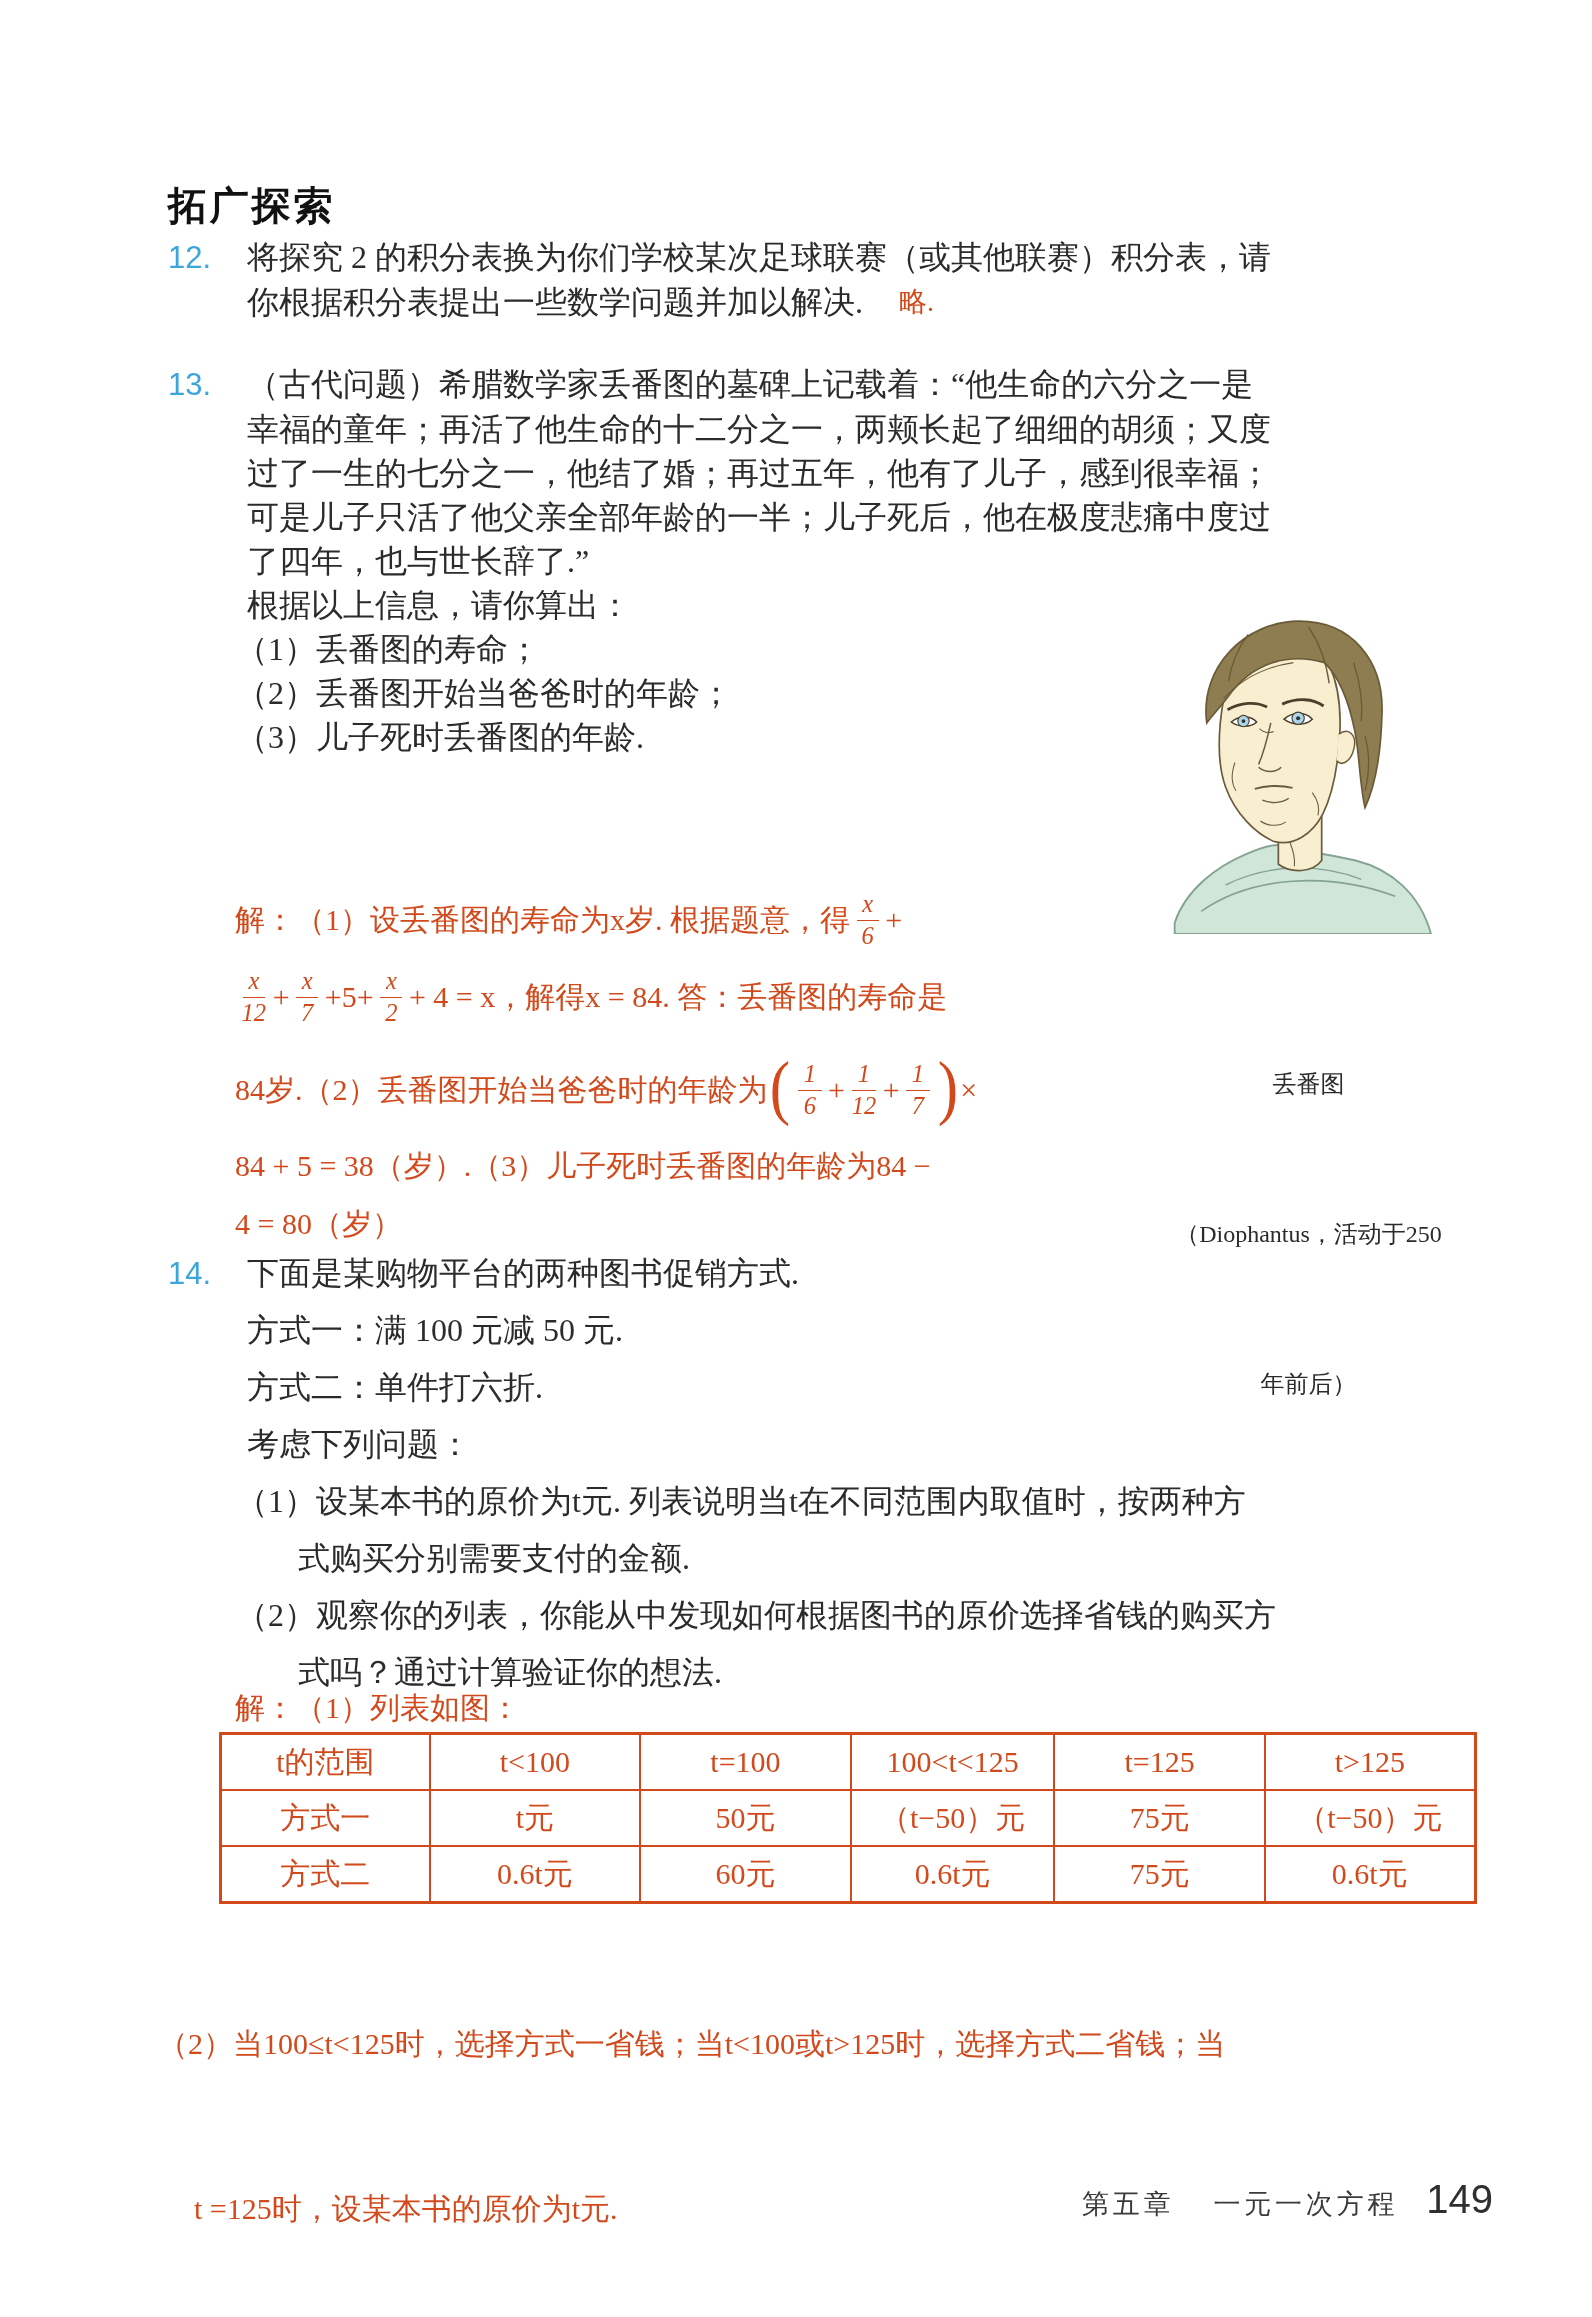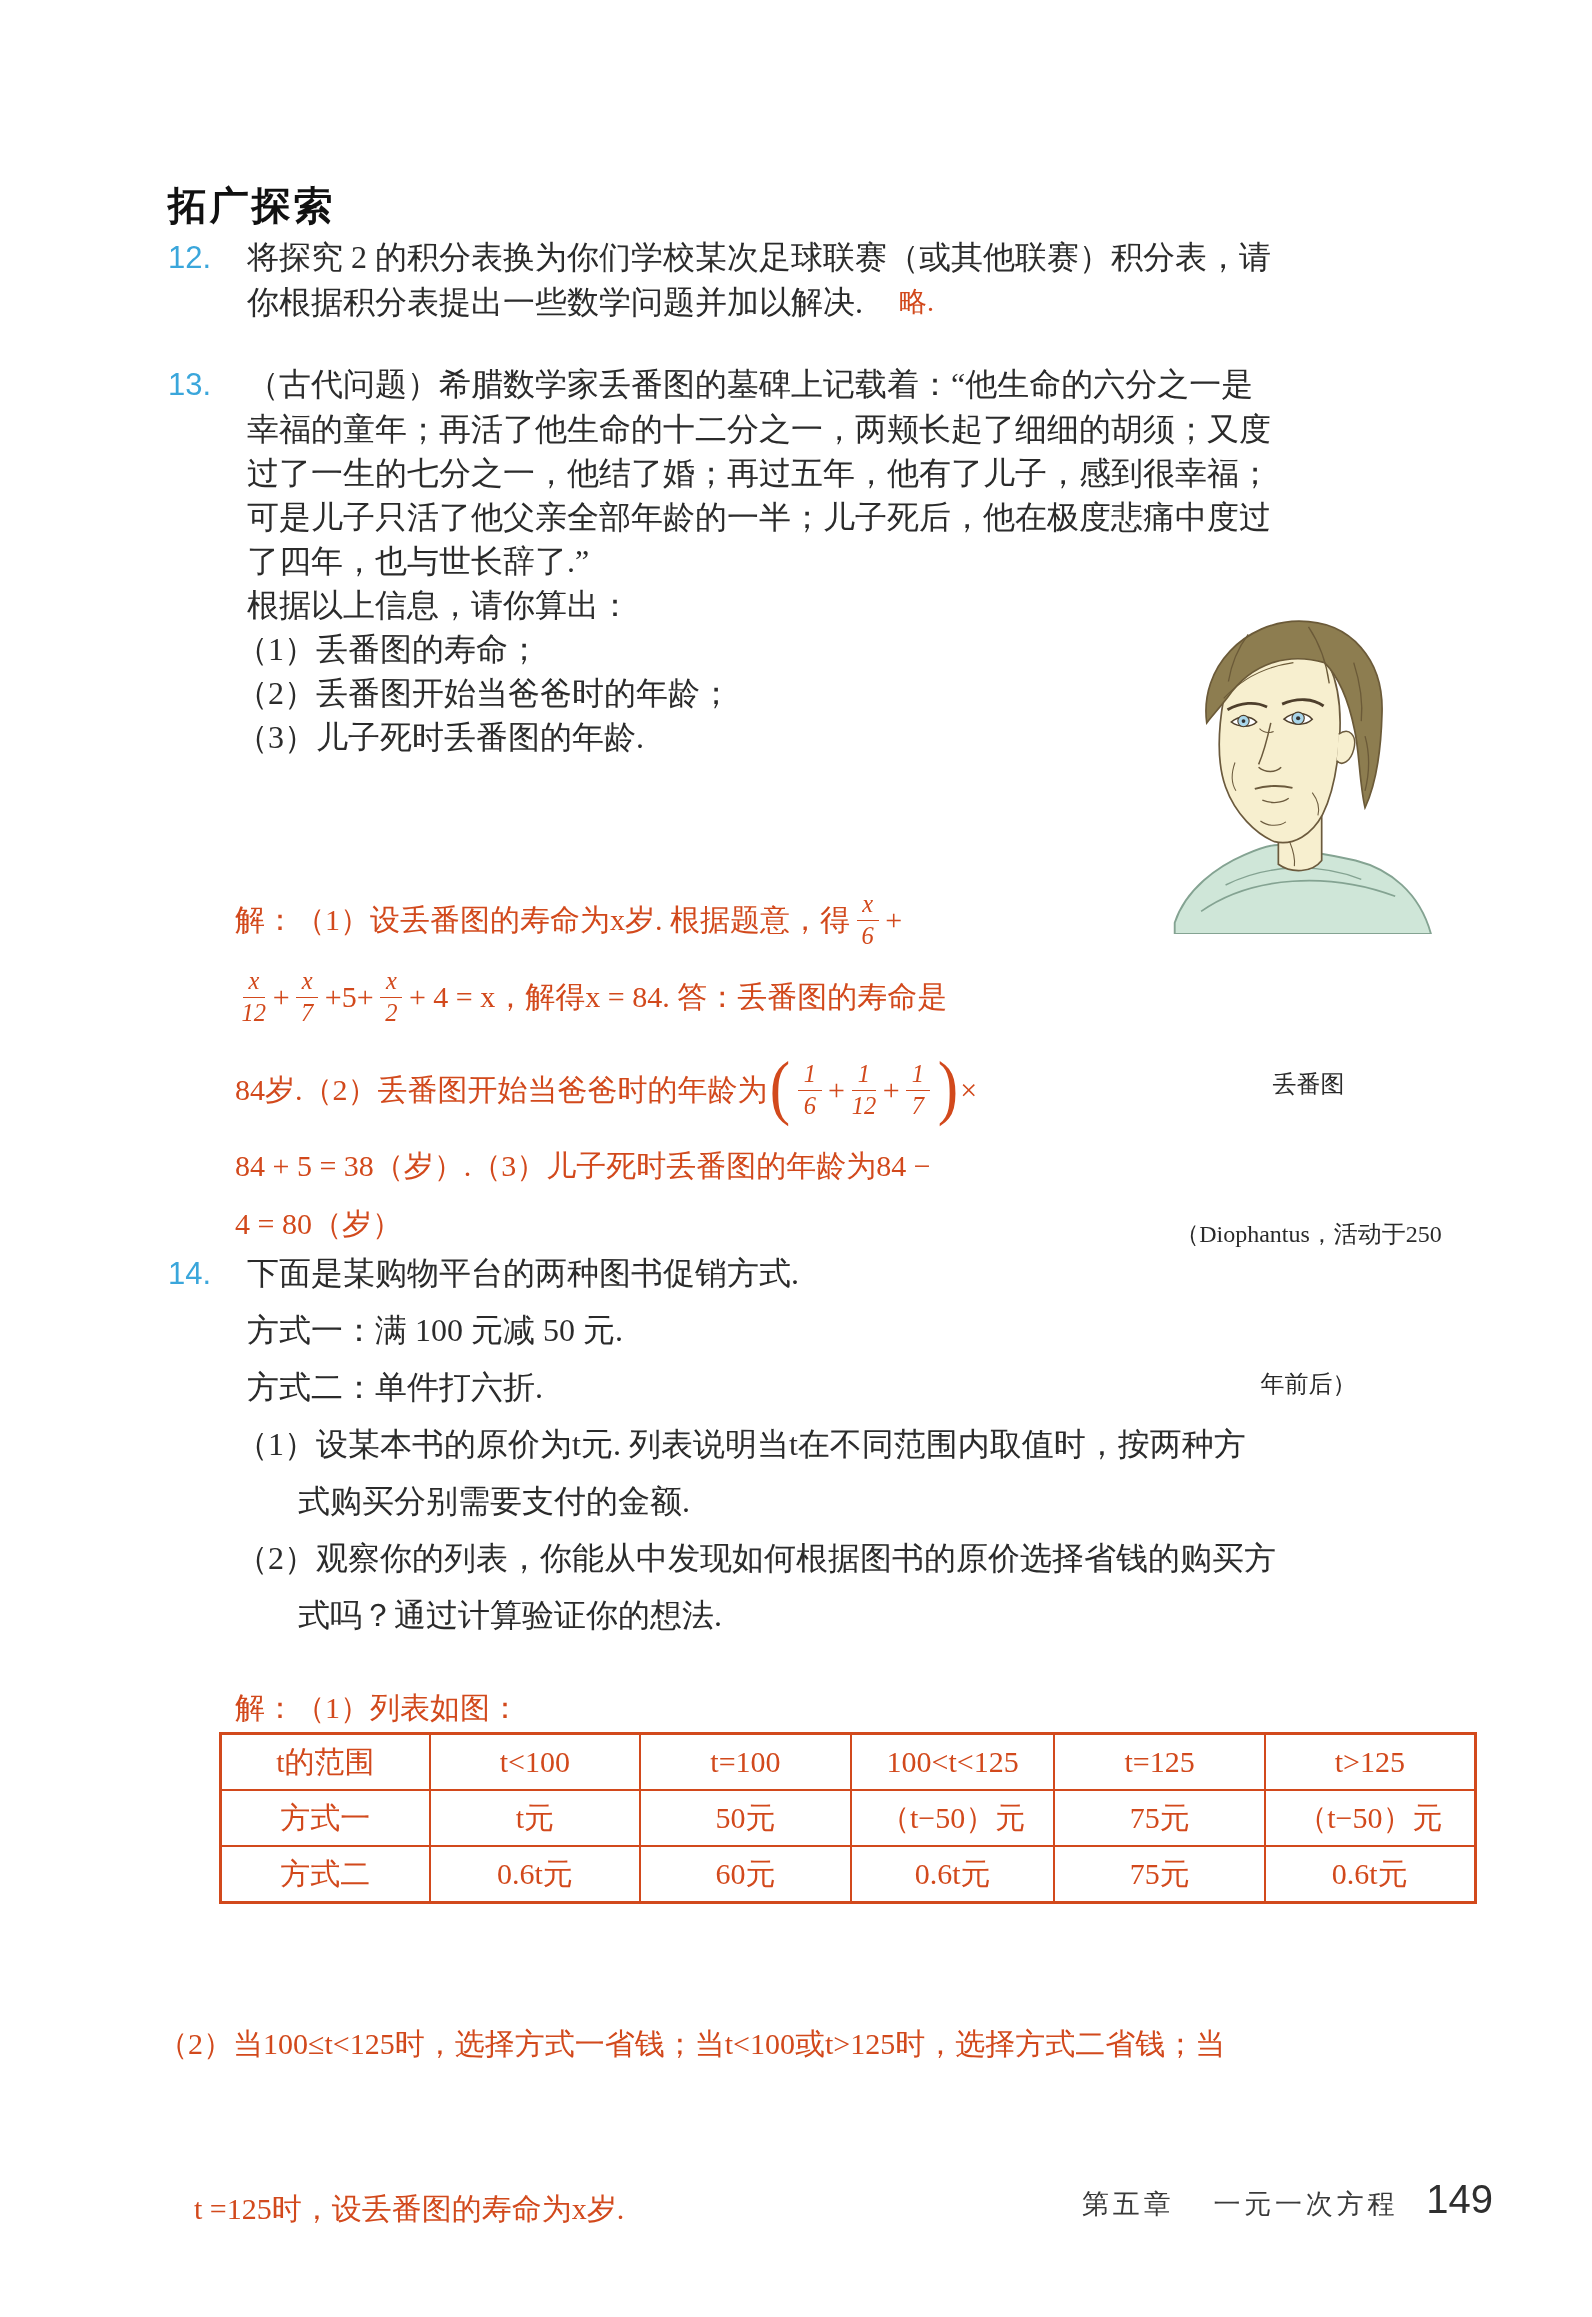--- a/index.html
+++ b/index.html
@@ -148,20 +148,21 @@
     <div class="srow" style="height:92px;"><span class="frac"><span class="fn">x</span><span class="fd">12</span></span><span>+</span><span class="frac"><span class="fn">x</span><span class="fd">7</span></span><span>+5+</span><span class="frac"><span class="fn">x</span><span class="fd">2</span></span><span>+ 4 = x，解得x = 84. 答：丢番图的寿命是</span></div>
     <div class="srow" style="height:94px;"><span>84岁.（2）丢番图开始当爸爸时的年龄为</span><span class="bigp">(</span><span class="frac"><span class="fn">1</span><span class="fd">6</span></span><span>+</span><span class="frac"><span class="fn">1</span><span class="fd">12</span></span><span>+</span><span class="frac"><span class="fn">1</span><span class="fd">7</span></span><span class="bigp">)</span><span>×</span></div>
     <div class="srow" style="height:58px;">84 + 5 = 38（岁）.（3）儿子死时丢番图的年龄为84 −</div>
     <div class="srow" style="height:58px;">4 = 80（岁）</div>
   </div>
 
   <div class="abs prob p14" style="left:168px;top:1245px;">
     <div class="pline"><span class="pnum">14.</span><span>下面是某购物平台的两种图书促销方式.</span></div>
     <div class="pline ind84">方式一：满 100 元减 50 元.</div>
     <div class="pline ind84">方式二：单件打六折.</div>
+    <div class="pline ind84">考虑下列问题：</div>
     <div class="pline ind72">（1）设某本书的原价为t元. 列表说明当t在不同范围内取值时，按两种方</div>
     <div class="pline ind138">式购买分别需要支付的金额.</div>
     <div class="pline ind72">（2）观察你的列表，你能从中发现如何根据图书的原价选择省钱的购买方</div>
     <div class="pline ind138">式吗？通过计算验证你的想法.</div>
   </div>
 
   <div class="abs sol" style="left:235px;top:1688px;">解：（1）列表如图：</div>
 
   <table class="t14 abs" style="left:220px;top:1733px;width:1194px;">
     <tbody>
@@ -187,21 +188,21 @@
         <td>60元</td>
         <td>0.6t元</td>
         <td>75元</td>
         <td>0.6t元</td>
       </tr>
     </tbody>
   </table>
 
   <div class="abs concl" style="left:158px;top:1906px;">
     <div>（2）当100≤t&lt;125时，选择方式一省钱；当t&lt;100或t&gt;125时，选择方式二省钱；当</div>
-    <div style="padding-left:36px;">t =125时，设丢番图的寿命为x岁.</div>
+    <div style="padding-left:36px;">t =125时，设某本书的原价为t元.</div>
   </div>
 
   <div class="abs footer" style="right:99px;top:2177px;">
     <span class="chap">第五章</span>
     <span class="bktitle">一元一次方程</span>
     <span class="pgnum">149</span>
   </div>
 
 </div>
 

